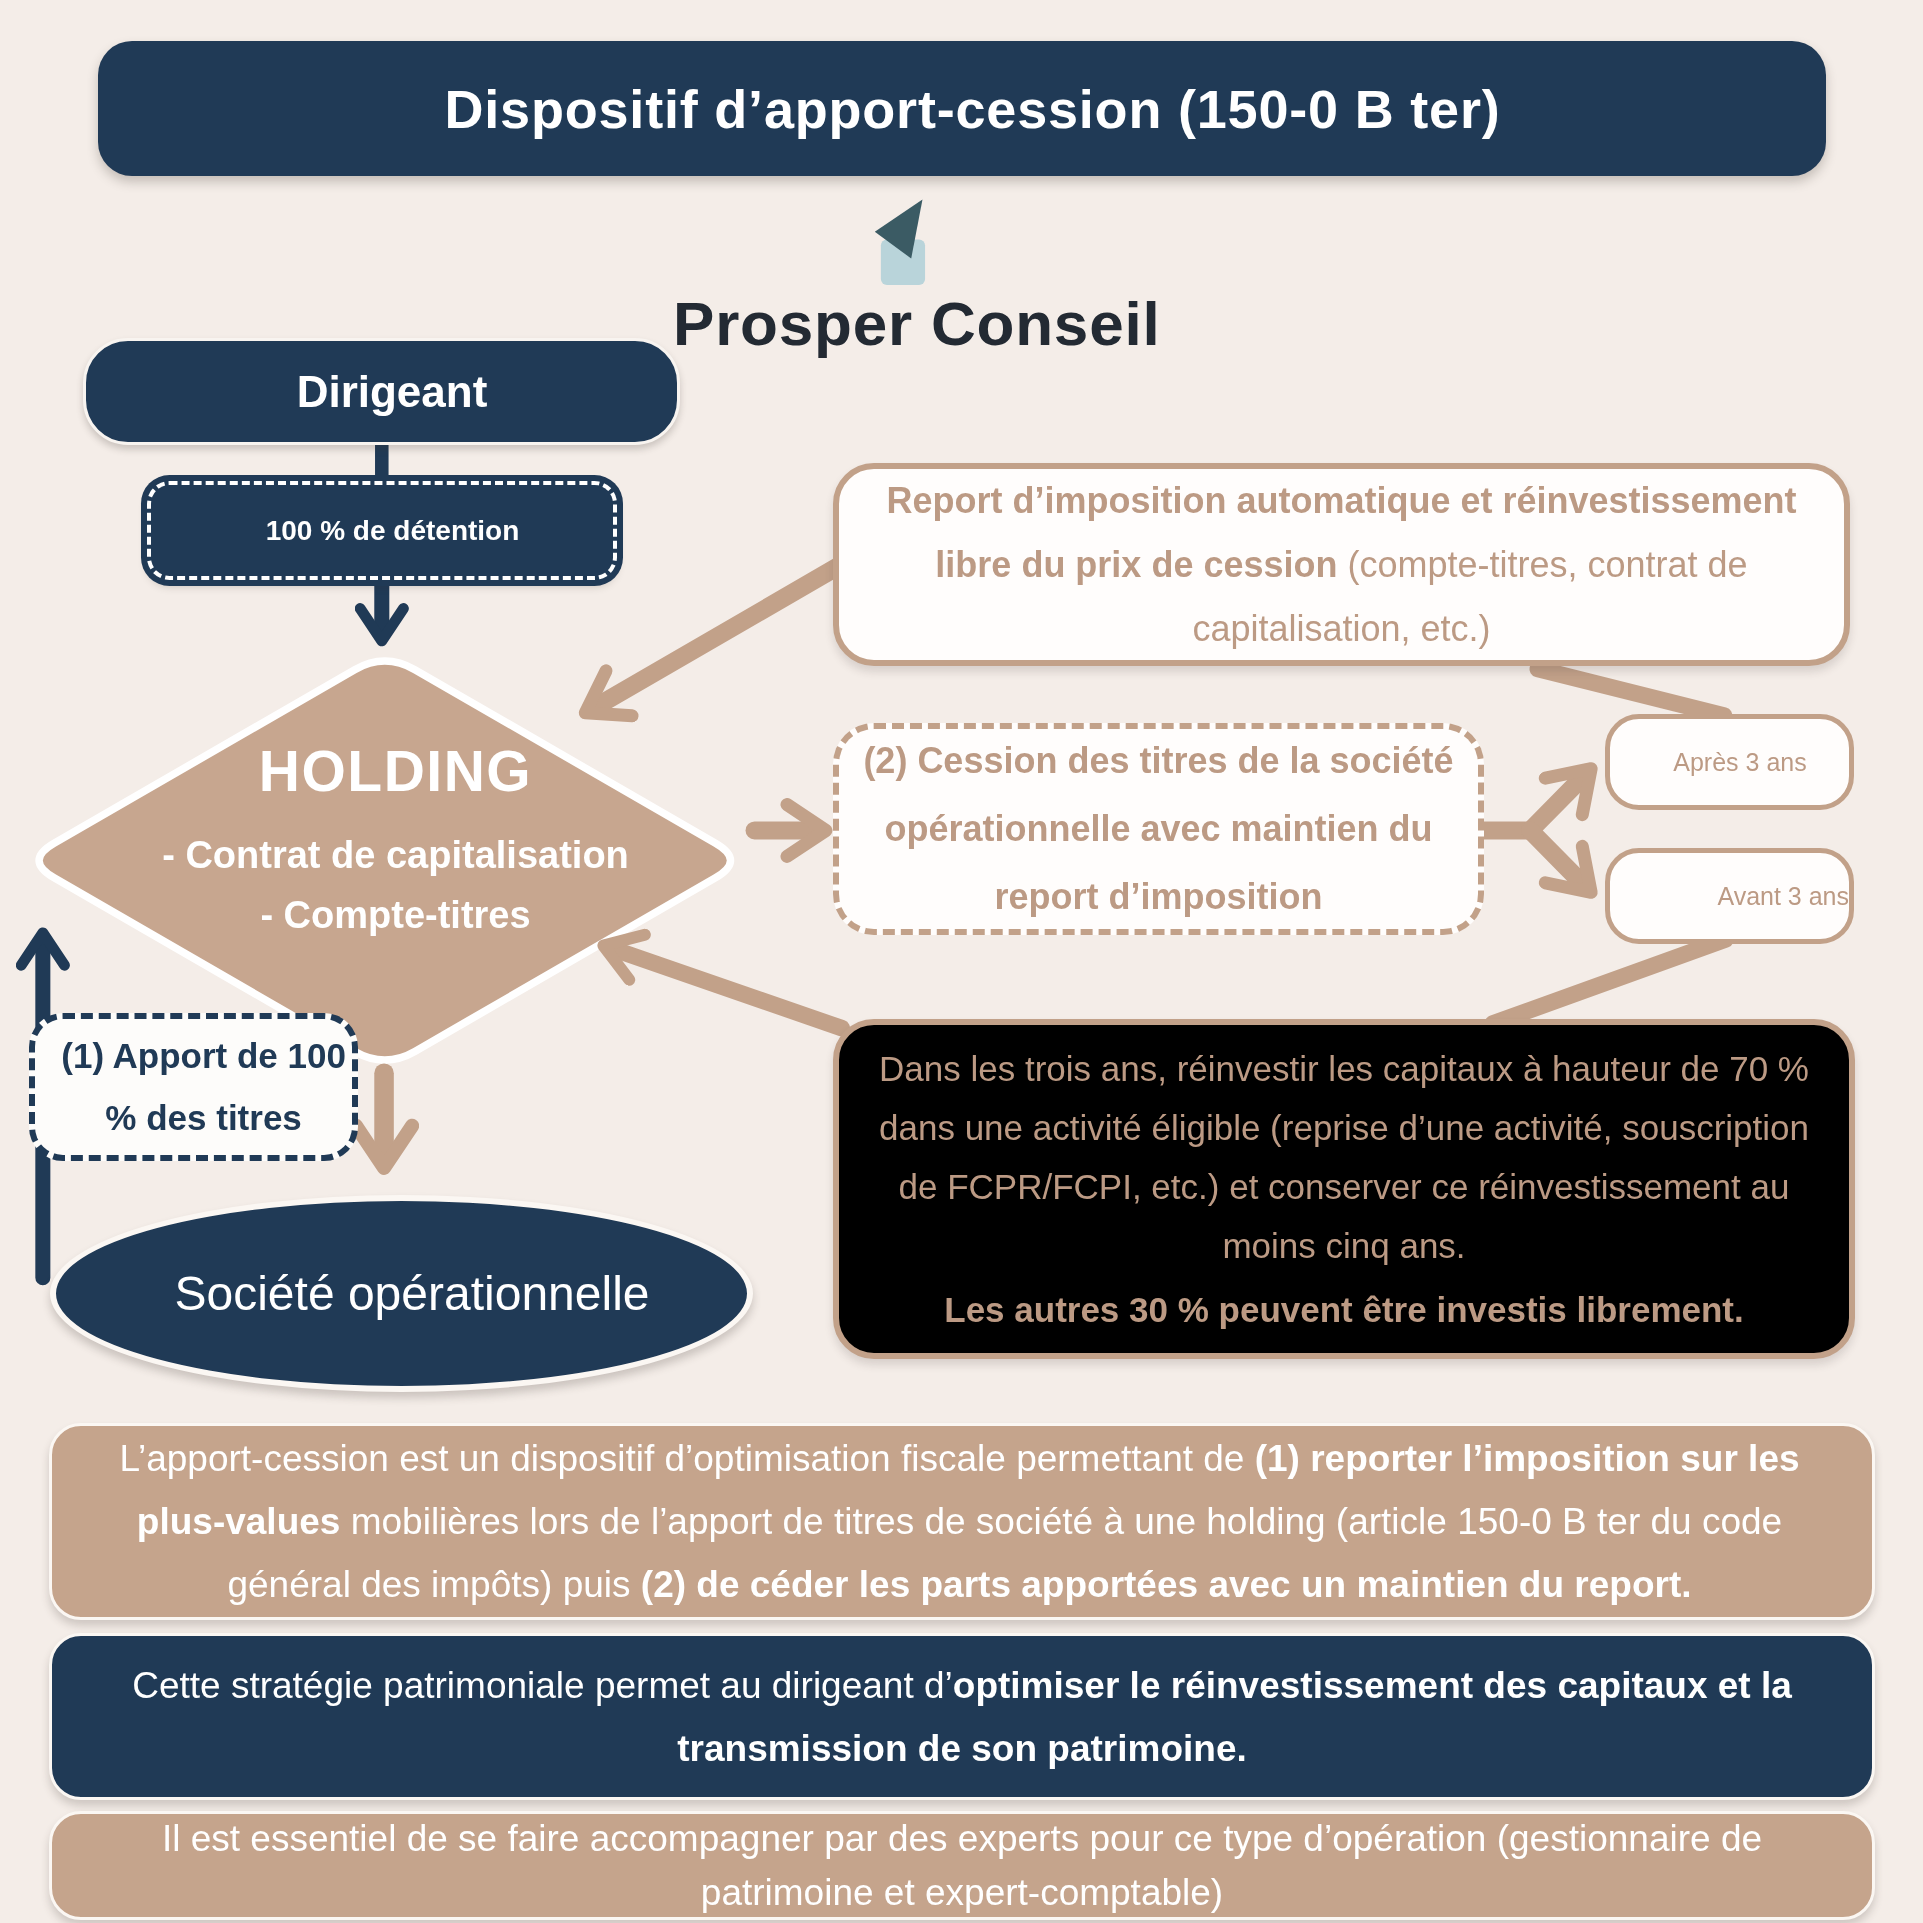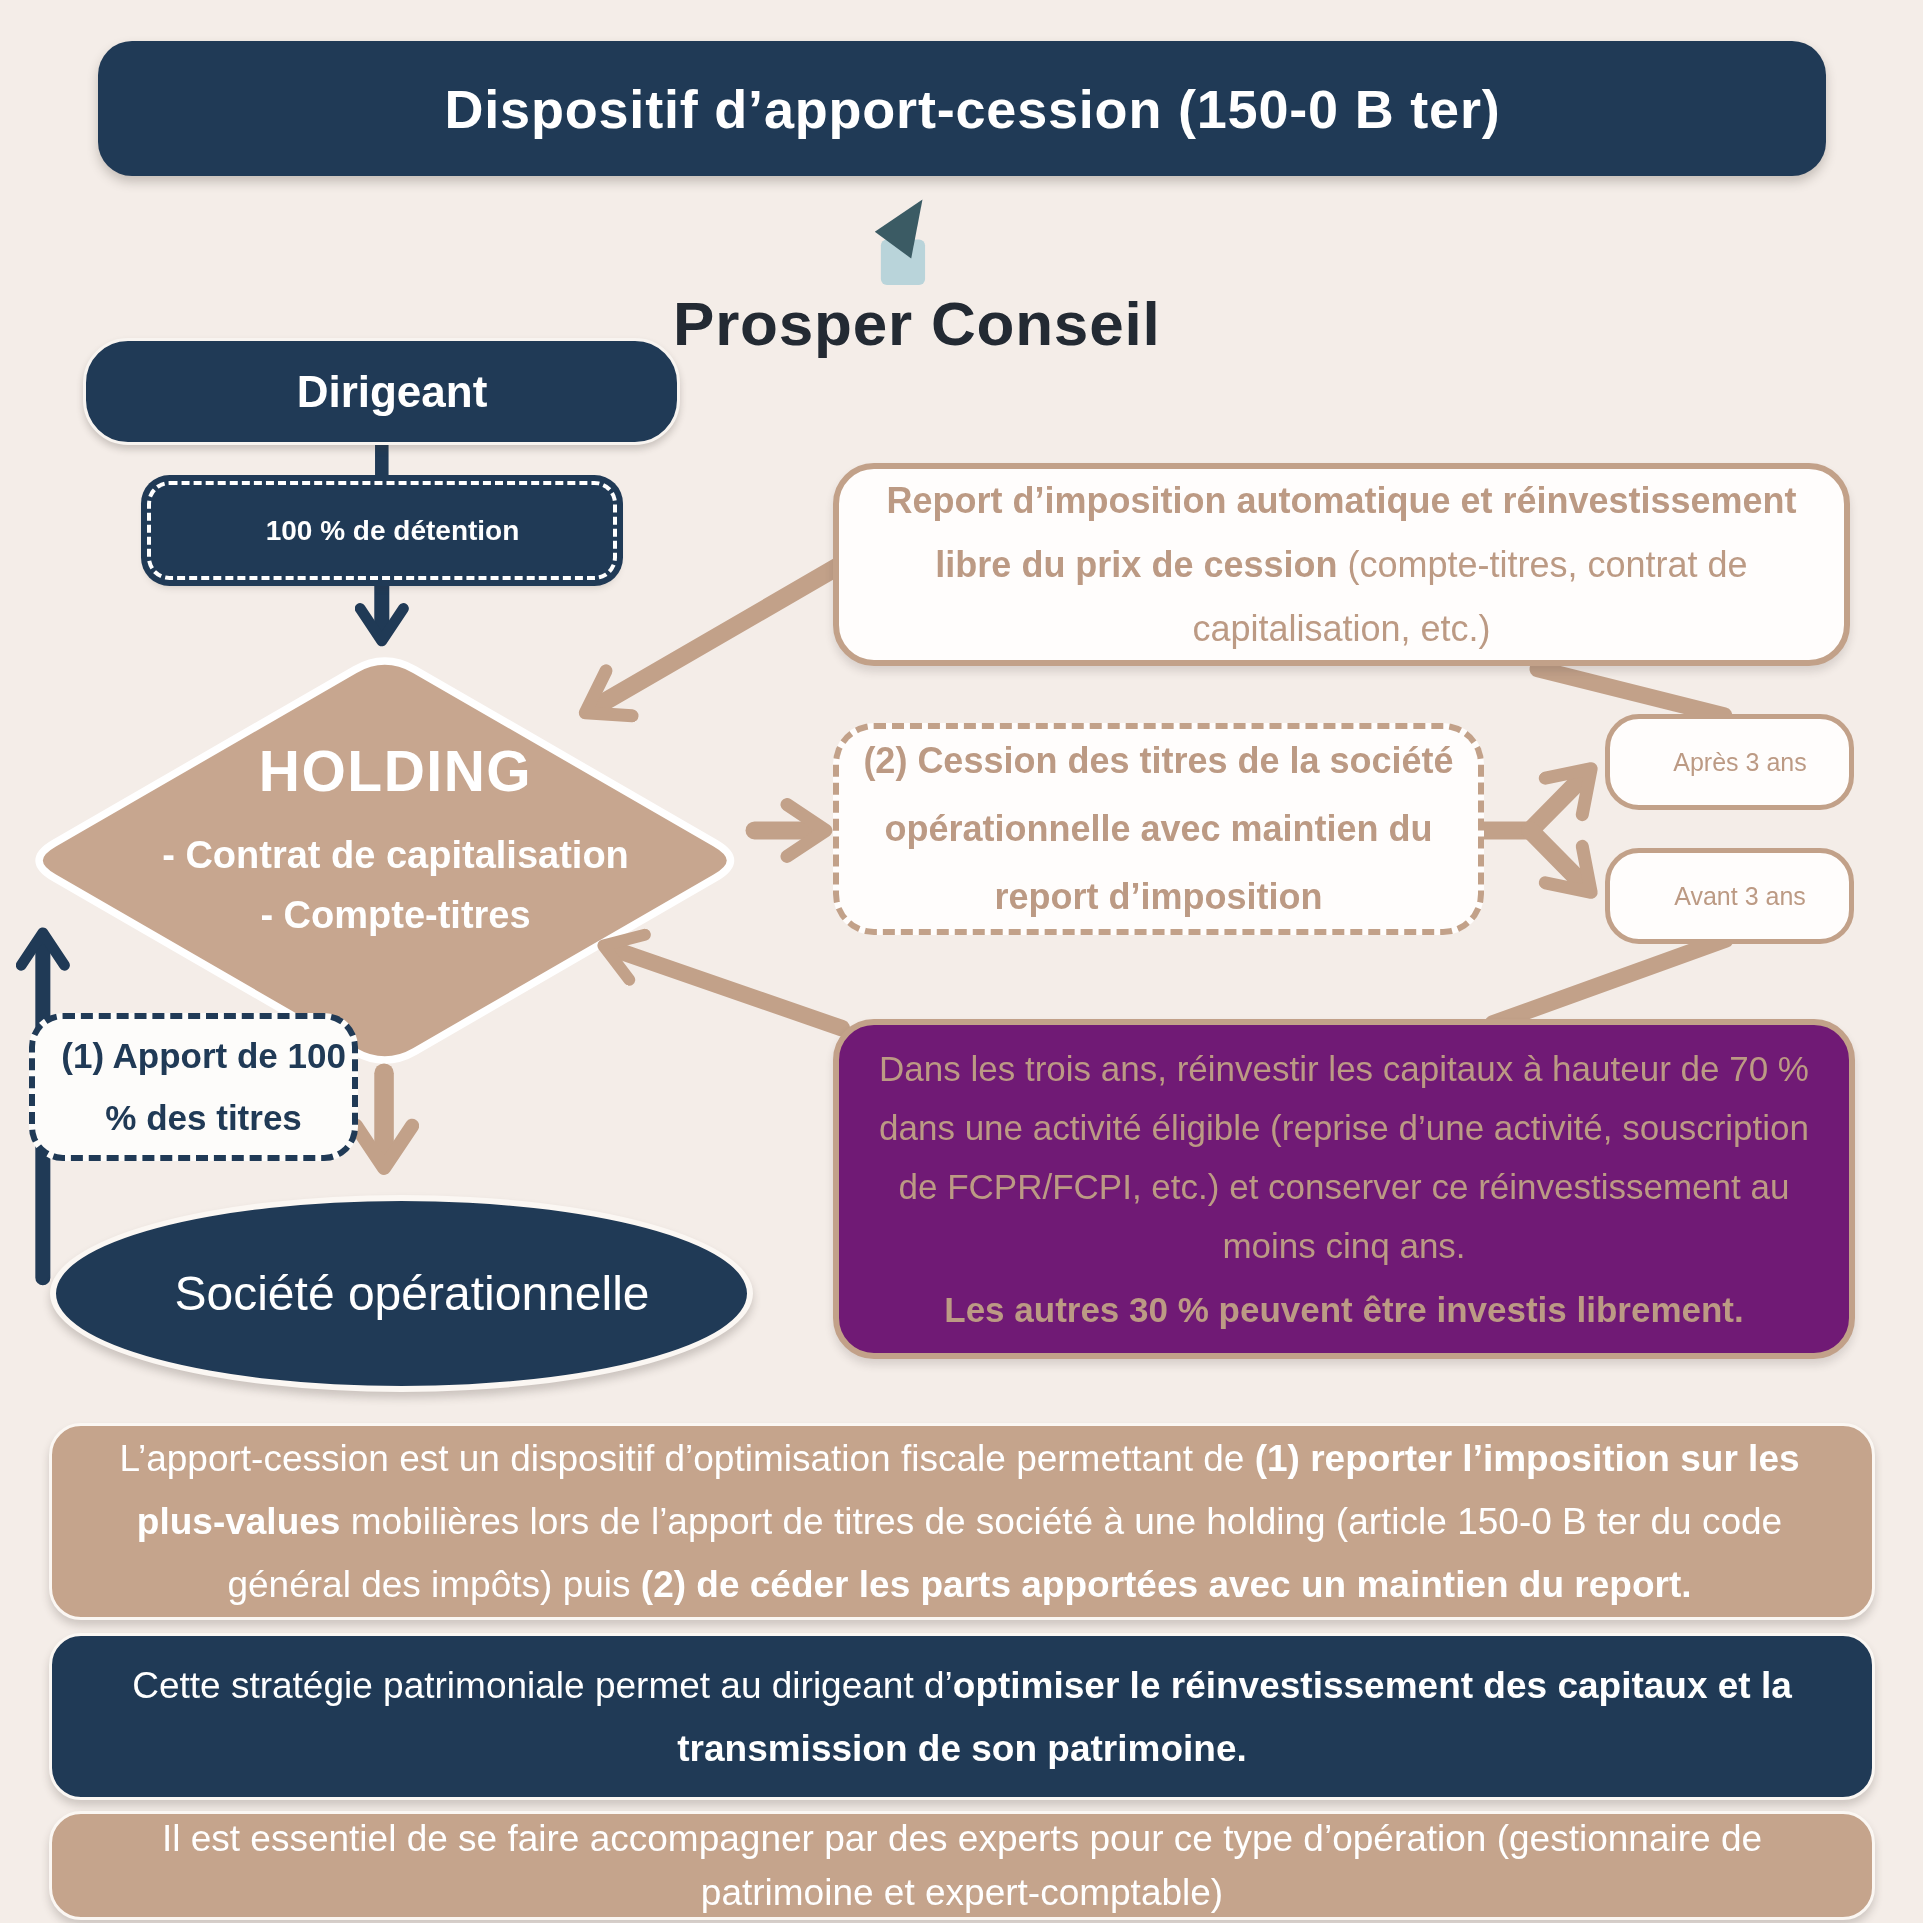--- a/index.html
+++ b/index.html
@@ -53,25 +53,25 @@
   .cession-box{
     left:833px;top:723px;width:651px;height:212px;border-radius:41px;
     background:#fffdfc;border:6.8px dashed #c2a189;
     color:#bc9a84;font-size:36px;font-weight:bold;line-height:68px;padding:7.5px 22.5px;
   }
   .pill{
     width:249px;height:96px;border-radius:34px;background:#fffdfc;
     border:5.3px solid #c2a189;color:#bc9a84;font-size:25px;
   }
   .apres{left:1605px;top:714px;}
-  .avant{left:1605px;top:848px;}
+  .avant{left:1605px;top:848px;justify-content:flex-end;}
 
   .reinvest-box{
     left:833px;top:1019px;width:1022px;height:340px;border-radius:41px;
-    background:#701a75;border:6px solid #c2a189;
+    background:#000000;border:6px solid #c2a189;
     box-shadow:0 6px 9px rgba(60,50,45,.15);
     color:#bc9a84;font-size:35px;line-height:59px;padding:15px 30px;
     flex-direction:column;
   }
   .reinvest-box .bold-line{font-weight:bold;margin-top:4.5px;}
 
   .apport-box{
     left:28.6px;top:1013px;width:329px;height:148px;border-radius:34px;
     background:#fdfcfa;border:6px dashed #203a56;
     color:#203a56;font-size:35px;font-weight:bold;line-height:62px;

